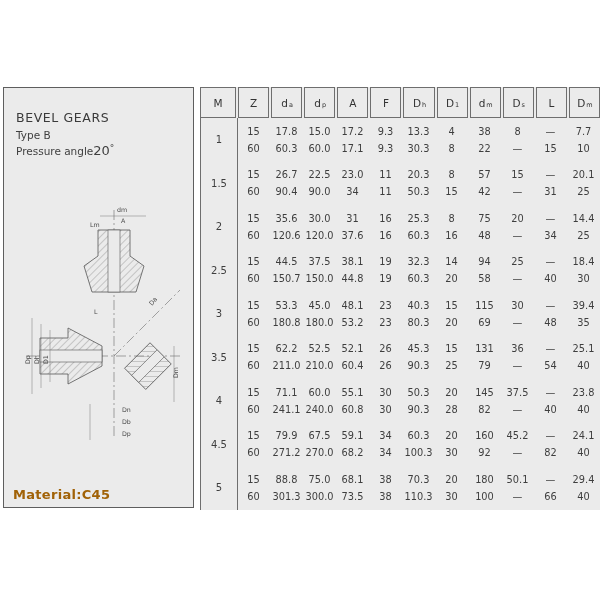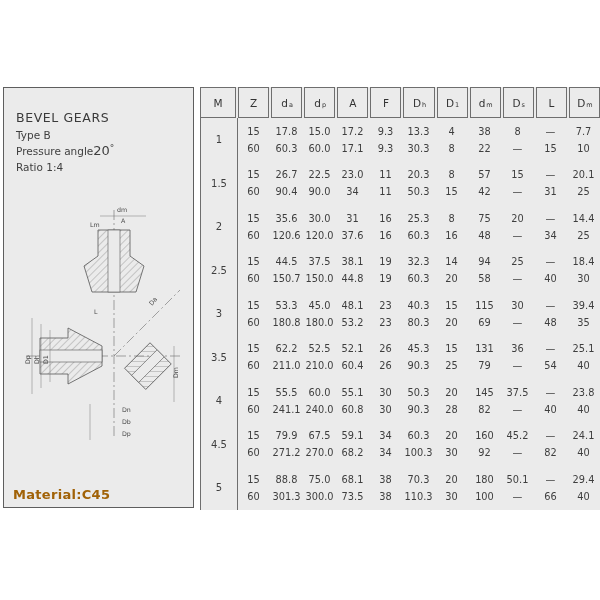--- a/index.html
+++ b/index.html
@@ -60,21 +60,20 @@
 </head>
 <body>
 
 <div class="left-panel">
   <div class="panel-text">
     <div class="panel-title">BEVEL GEARS</div>
     <div class="panel-line">Type B</div>
     <div class="panel-line">
       <span>Pressure angle</span><span class="pressure-val">20</span><span class="pressure-deg">°</span>
     </div>
-    <div class="panel-line">Ratio 1:4</div>
   </div>
 
   <div class="diagram-wrap">
     <svg width="188" height="256" viewBox="0 0 188 256">
       <defs>
         <pattern id="hatch" width="5" height="5" patternUnits="userSpaceOnUse" patternTransform="rotate(45)">
           <line x1="0" y1="0" x2="0" y2="5" stroke="#8a8a8a" stroke-width="0.8"></line>
         </pattern>
       </defs>
 
@@ -350,21 +349,21 @@
             <div class="dcell">54</div>
             <div class="dcell">40</div>
           </div>
         </div>
       </div>
       <div class="group">
         <div class="mcell">4</div>
         <div class="rows">
           <div class="drow">
             <div class="dcell">15</div>
-            <div class="dcell">55.5</div>
+            <div class="dcell">71.1</div>
             <div class="dcell">60.0</div>
             <div class="dcell">55.1</div>
             <div class="dcell">30</div>
             <div class="dcell">50.3</div>
             <div class="dcell">20</div>
             <div class="dcell">145</div>
             <div class="dcell">37.5</div>
             <div class="dcell">—</div>
             <div class="dcell">23.8</div>
           </div>

